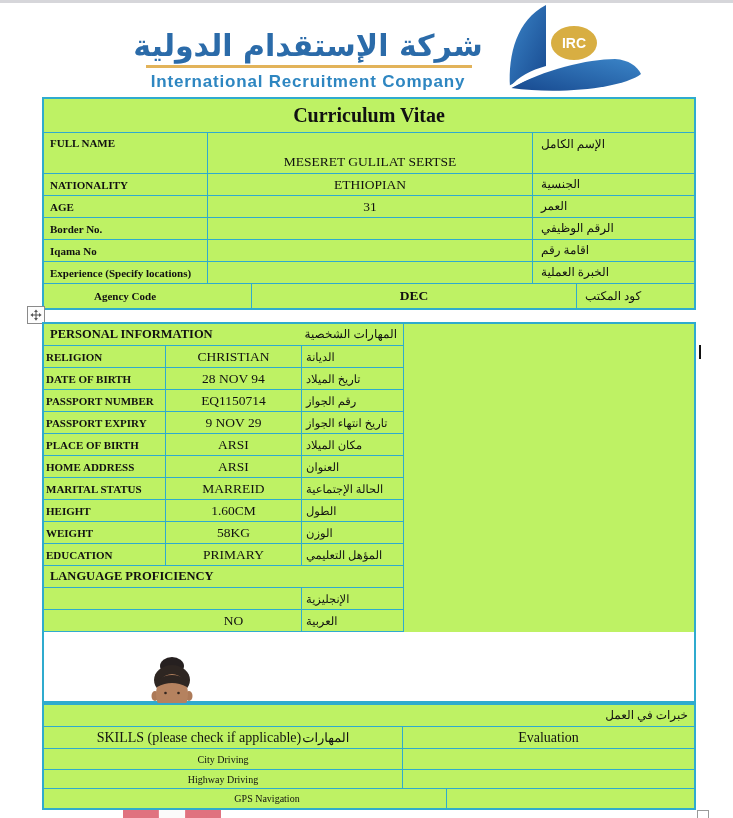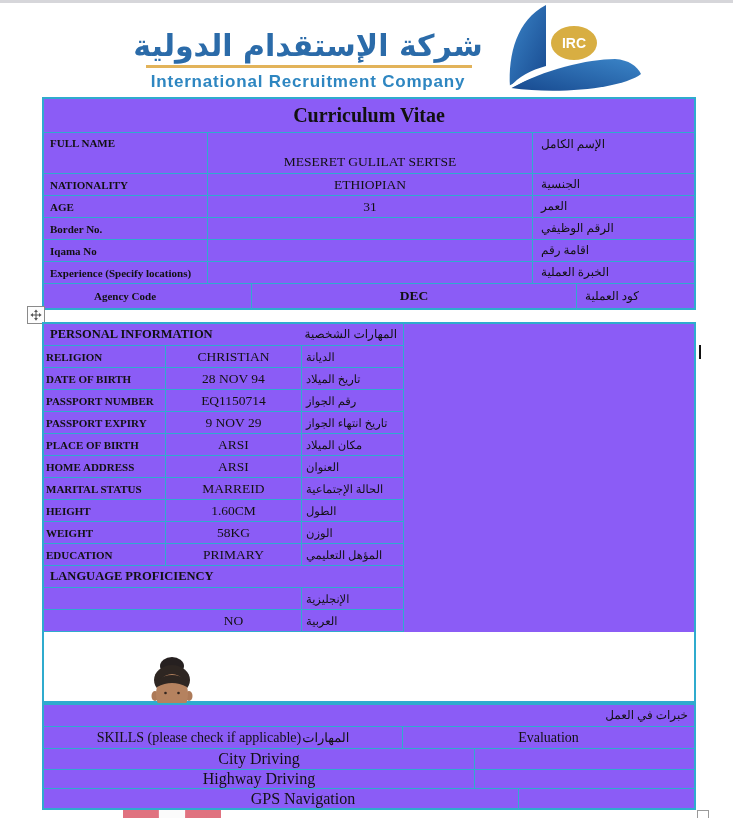--- a/index.html
+++ b/index.html
@@ -18,21 +18,21 @@
   }
   .gold-underline{height:2.5px;background:var(--gold);margin:3px 36px 4px 38px;}
   .en-title{
     font-family:"Liberation Sans","DejaVu Sans",sans-serif;font-weight:bold;
     font-size:17px;letter-spacing:0.8px;color:var(--header_english_blue);
   }
   .logo{position:absolute;left:503px;top:2px;width:140px;height:92px;}
 
   
   .tbl{position:absolute;left:42px;width:654px;box-sizing:border-box;
-       border:2px solid var(--table_border);background:#8b5cf6;display:flex;flex-direction:column;}
+       border:2px solid var(--table_border);background:#bef264;display:flex;flex-direction:column;}
   .row{display:flex;box-sizing:border-box;border-bottom:1px solid var(--table_border);flex-shrink:0;}
   .row:last-child{border-bottom:none;padding-left:44px;}
   .cell{box-sizing:border-box;border-right:1px solid var(--table_border);
         display:flex;align-items:center;overflow:hidden;flex-shrink:0;}
   .cell:last-child{border-right:none;}
 
   
   .t1{top:97px;height:213px;}
   .r-title{height:34px;}
   .c-title{width:100%;justify-content:center;font-size:20px;font-weight:bold;border-right:none;}
@@ -65,21 +65,21 @@
   
   .t3{top:703px;height:107px;}
   .r-we{height:22px;position:relative;display:flex;align-items:center;}
   .we-en{position:absolute;left:0;width:74%;text-align:center;font-size:13.5px;}
   .we-ar{position:absolute;right:6px;direction:rtl;font-size:12px;}
   .r-skillshdr{height:22px;}
   .c-skillshdr{width:359px;justify-content:center;gap:1px;font-size:14px;}
   .c-eval{flex:1;justify-content:center;font-size:14px;}
   .r-skill{height:21px;}
   .r-skill2{height:19px;}
-  .c-skill{width:431px;justify-content:center;font-size:16px;}
+  .c-skill{width:359px;justify-content:center;font-size:10px;}
   .c-skillval{flex:1;}
   .skills-ar{direction:rtl;font-size:13px;}
 
   
   .move-handle{position:absolute;left:27px;top:306px;width:16px;height:16px;
     border:1px solid #8a8a8a;background:#fdfdfd;display:flex;align-items:center;justify-content:center;}
   .text-cursor{position:absolute;left:699px;top:345px;width:2px;height:14px;background:#111;}
   .resize-handle{position:absolute;left:697px;top:810px;width:12px;height:12px;
     border:1.5px solid #9a9a9a;background:#fff;box-sizing:border-box;}
 </style>
@@ -144,21 +144,21 @@
       <div class="cell c-ar">اقامة رقم</div>
     </div>
     <div class="row r-std">
       <div class="cell c-label">Experience (Specify locations)</div>
       <div class="cell c-val"></div>
       <div class="cell c-ar">الخبرة العملية</div>
     </div>
     <div class="row r-agency">
       <div class="cell c-label">Agency Code</div>
       <div class="cell c-val v-strong">DEC</div>
-      <div class="cell c-ar">كود العملية</div>
+      <div class="cell c-ar">كود المكتب</div>
     </div>
   </div>
 
   <div class="move-handle">
     <svg width="12" height="12" viewBox="0 0 16 16">
       <path d="M8 0.5 L10.6 4 L5.4 4 Z M8 15.5 L10.6 12 L5.4 12 Z M0.5 8 L4 5.4 L4 10.6 Z M15.5 8 L12 5.4 L12 10.6 Z" fill="#555"></path>
       <path d="M8 3 V13 M3 8 H13" stroke="#555" stroke-width="1.4"></path>
     </svg>
   </div>
 

